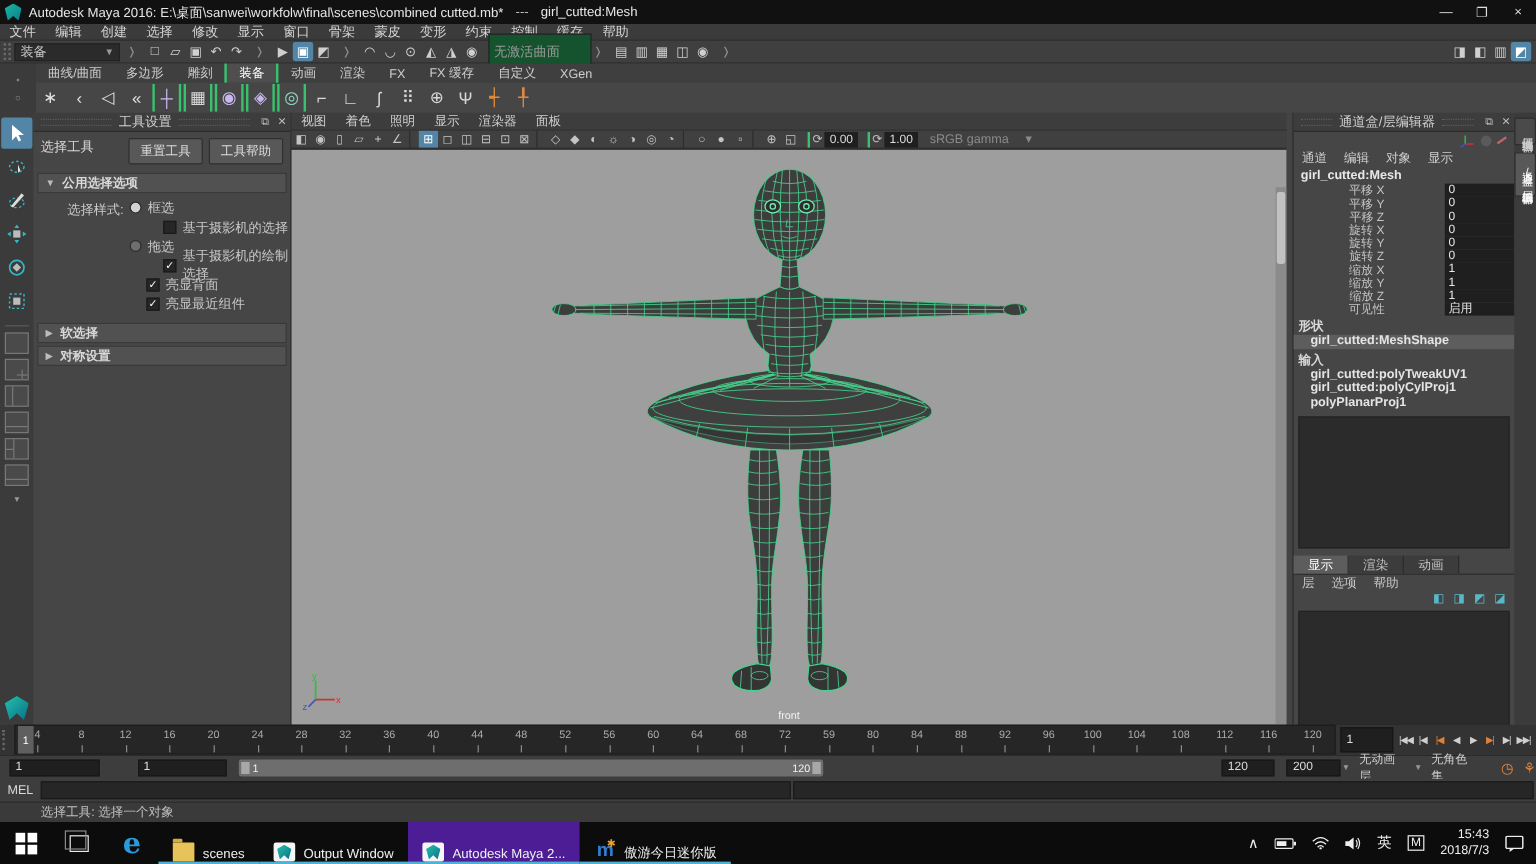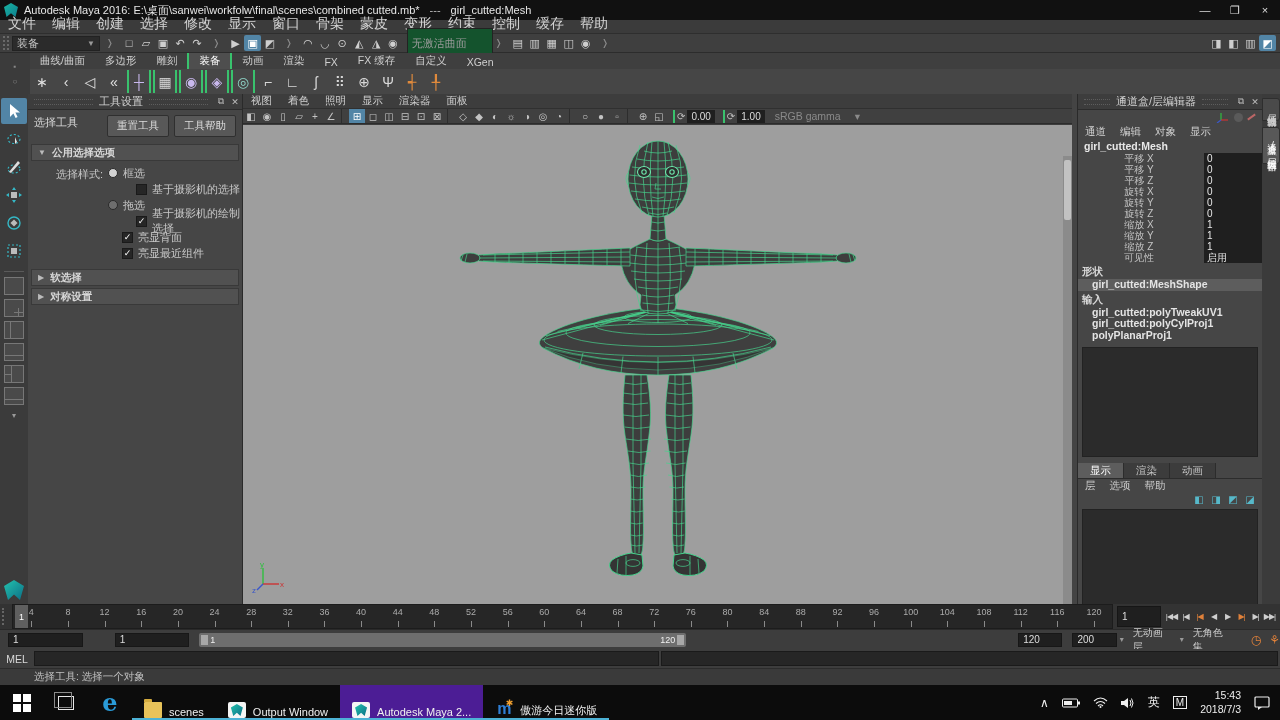--- a/index.html
+++ b/index.html
@@ -11,21 +11,21 @@
   #titlebar{position:absolute;left:0;top:0;width:1280px;height:20px;background:#111;
     display:flex;align-items:center;color:#e6e6e6;font-size:11px}
   .maya-logo{width:14px;height:14px;margin:0 6px 0 4px;background:linear-gradient(135deg,#19b5a2,#0d7e8f);
     clip-path:polygon(50% 0,100% 28%,82% 100%,50% 74%,18% 100%,0 28%)}
   .win-btns{margin-left:auto;display:flex}
   .win-btn{width:30px;height:20px;display:flex;align-items:center;justify-content:center;color:#ddd;font-size:11px}
   .t-sep{margin:0 10px;color:#bbb}
 
   
   #menubar{position:absolute;left:0;top:20px;width:1280px;height:14px;background:#3b3b3b;
-    display:flex;align-items:flex-end;border-bottom:1px solid #2e2e2e;font-size:14px}
+    display:flex;align-items:center;border-bottom:1px solid #2e2e2e;font-size:11px}
   #menubar .menu-item{padding:0 8px;color:#d4d4d4}
 
   
   #statusline{position:absolute;left:0;top:34px;width:1280px;height:19px;background:#3f3f3f;
     display:flex;align-items:center;border-bottom:1px solid #2c2c2c}
   .grip{width:6px;height:14px;margin:0 3px;border-left:2px dotted #6a6a6a;border-right:2px dotted #6a6a6a}
   .menuset{width:88px;height:15px;background:#2b2b2b;border:1px solid #222;display:flex;align-items:center;
     padding:0 4px;margin-right:4px}
   .menuset .caret{margin-left:auto;color:#999;font-size:8px}
   .sl-group{display:flex;align-items:center;margin:0 2px;padding:0 3px}
@@ -540,20 +540,21 @@
           <path d="M385,48 Q381,53 385,60 M445,48 Q449,53 445,60"></path>
           <g stroke="#6fe8ad" stroke-width="1.1">
             <ellipse cx="401" cy="47" rx="6.5" ry="5.5" fill="#2d2d2d"></ellipse>
             <ellipse cx="429" cy="47" rx="6.5" ry="5.5" fill="#2d2d2d"></ellipse>
             <circle cx="401" cy="47" r="2.2"></circle>
             <circle cx="429" cy="47" r="2.2"></circle>
           </g>
           <path d="M413,58 L412,64 L418,64 M409,72 Q415,75 421,72"></path>
         </g>
       </svg>
+      <div id="front-label">front</div>
       <div id="axis-gizmo">
         <svg width="34" height="34" viewBox="0 0 34 34">
           <line x1="12" y1="24" x2="12" y2="8" stroke="#2fbf3f" stroke-width="1.4"></line>
           <line x1="12" y1="24" x2="28" y2="24" stroke="#c33" stroke-width="1.4"></line>
           <line x1="12" y1="24" x2="6" y2="30" stroke="#3a57c9" stroke-width="1.4"></line>
           <text x="9" y="7" fill="#2fbf3f" font-size="8">y</text>
           <text x="29" y="27" fill="#c33" font-size="8">x</text>
           <text x="1" y="33" fill="#3a57c9" font-size="8">z</text>
         </svg>
       </div>
@@ -695,21 +696,21 @@
           <span class="tick">36</span>
           <span class="tick">40</span>
           <span class="tick">44</span>
           <span class="tick">48</span>
           <span class="tick">52</span>
           <span class="tick">56</span>
           <span class="tick">60</span>
           <span class="tick">64</span>
           <span class="tick">68</span>
           <span class="tick">72</span>
-          <span class="tick">76</span>
+          <span class="tick">59</span>
           <span class="tick">80</span>
           <span class="tick">84</span>
           <span class="tick">88</span>
           <span class="tick">92</span>
           <span class="tick">96</span>
           <span class="tick">100</span>
           <span class="tick">104</span>
           <span class="tick">108</span>
           <span class="tick">112</span>
           <span class="tick">116</span>

